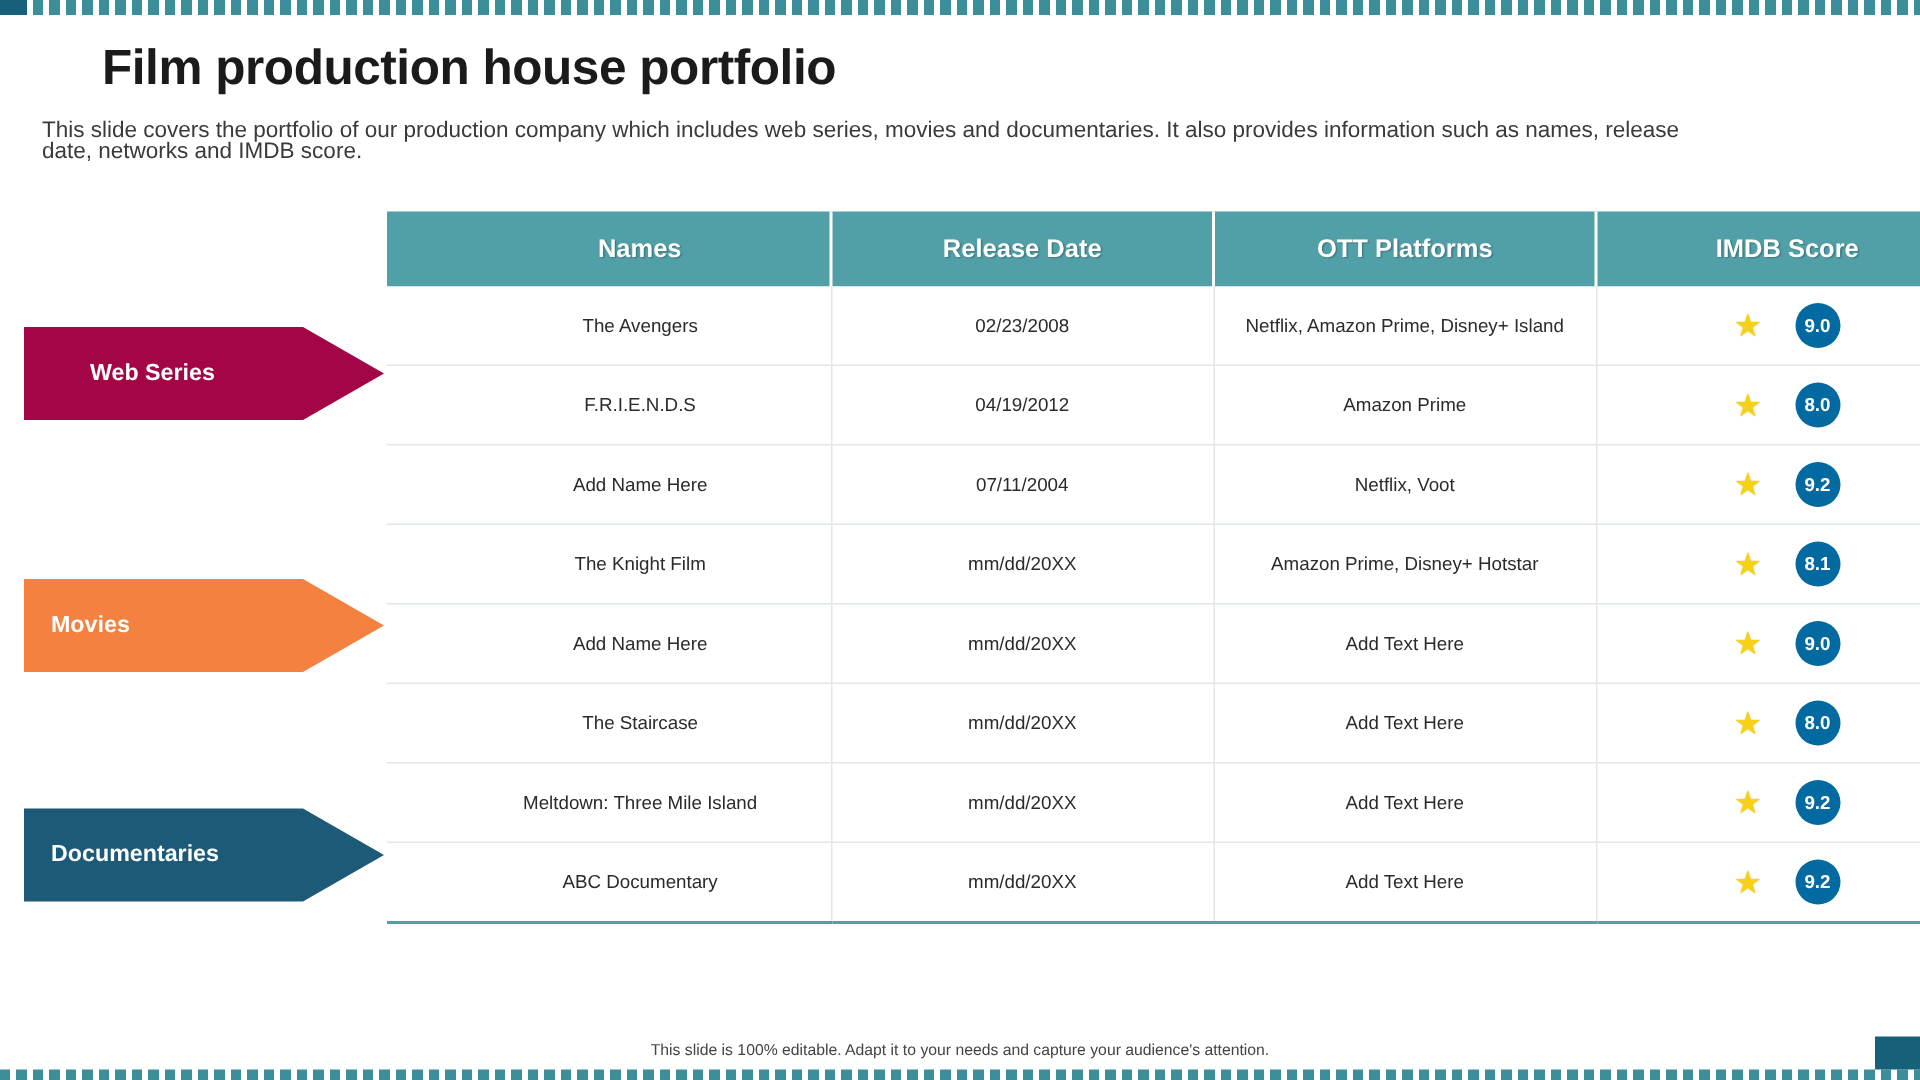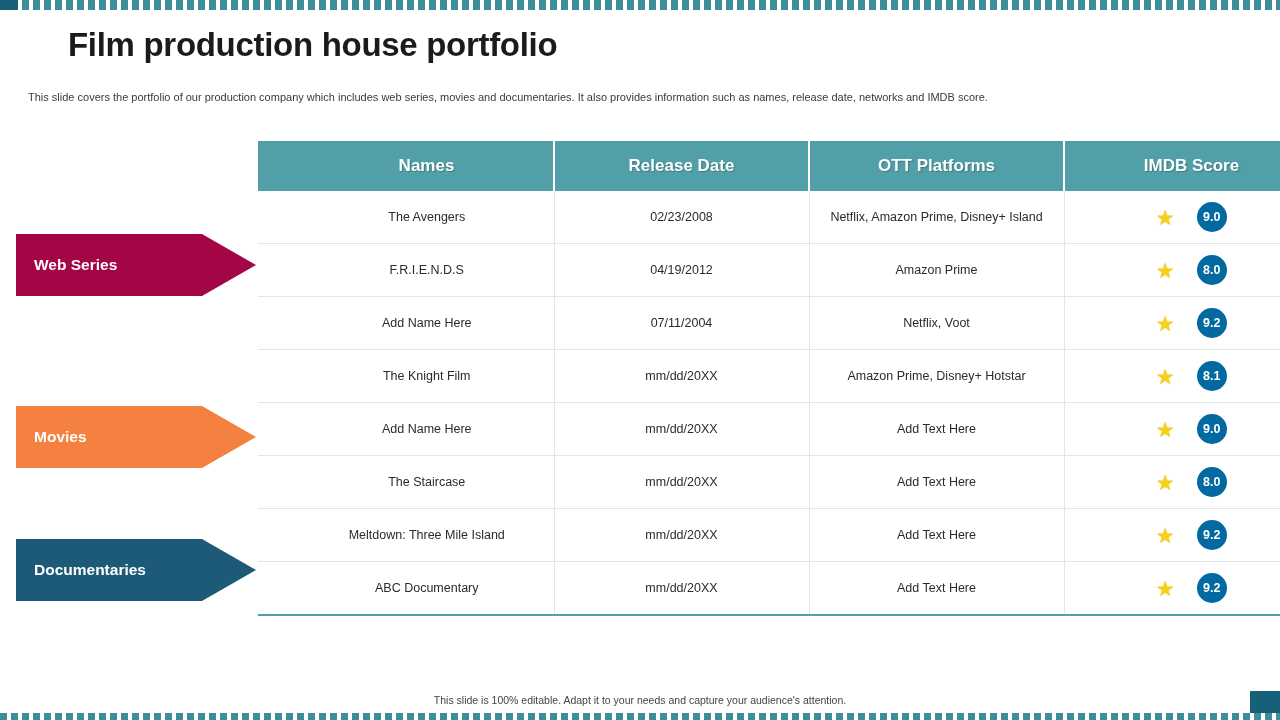--- a/index.html
+++ b/index.html
@@ -41,24 +41,24 @@
     top: 26px;
     left: 27px;
     font-size: 33px;
     font-weight: bold;
     color: #1b1b1b;
     letter-spacing: -0.3px;
     margin-left: 41px;
   }
   .slide-subtitle {
     position: absolute;
-    top: 90px;
+    top: 80px;
     left: 28px;
     width: 1120px;
-    font-size: 11px;
+    font-size: 15px;
     color: #3a3a3a;
     line-height: 14px;
   }
 
   
   .cat {
     position: absolute;
     left: 16px;
     width: 224px;
     height: 62px;
@@ -79,25 +79,25 @@
     border-bottom: 31px solid transparent;
   }
   .cat .label {
     position: relative;
     z-index: 3;
     color: #ffffff;
     font-size: 15.5px;
     font-weight: bold;
     padding-left: 18px;
   }
-  .cat-web { top: 234px; }
+  .cat-web { top: 218px; padding-left: 26px; }
   .cat-web .body { background: #a30546; }
   .cat-web .arrow { border-left: 54px solid #a30546; }
 
-  .cat-movies { top: 406px; }
+  .cat-movies { top: 386px; }
   .cat-movies .body { background: #f4813f; }
   .cat-movies .arrow { border-left: 54px solid #f4813f; }
 
   .cat-docs { top: 539px; }
   .cat-docs .body { background: #1d5a77; }
   .cat-docs .arrow { border-left: 54px solid #1d5a77; }
 
   
   .table-wrap {
     position: absolute;

